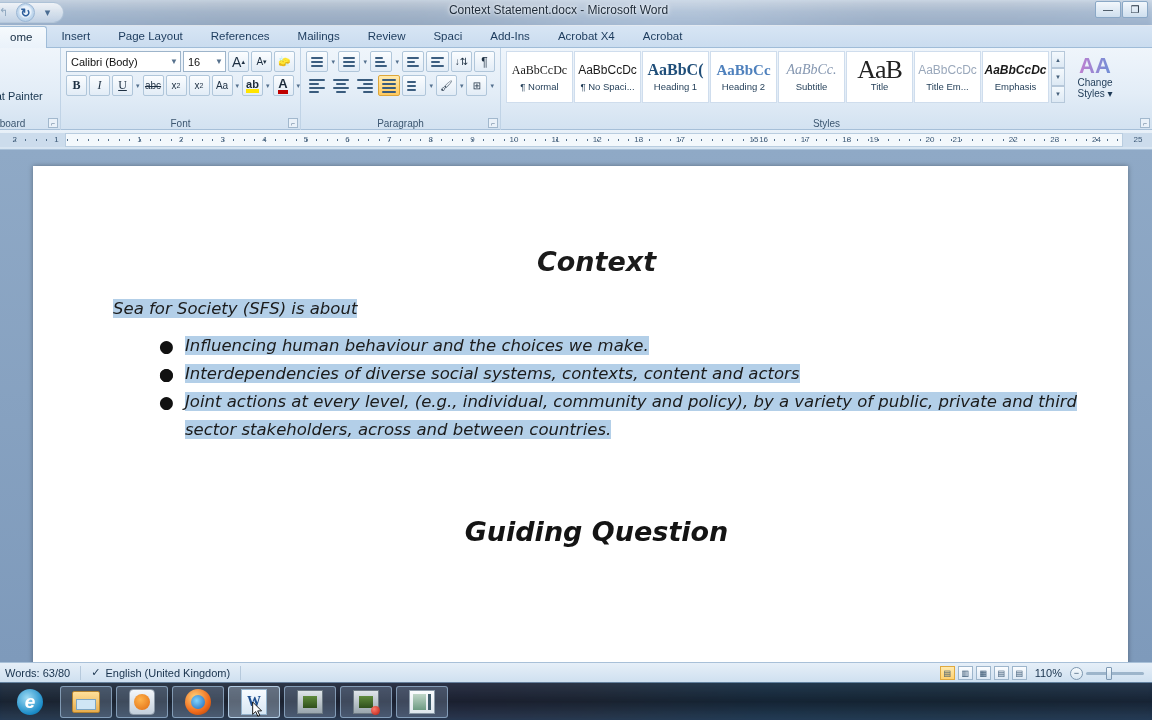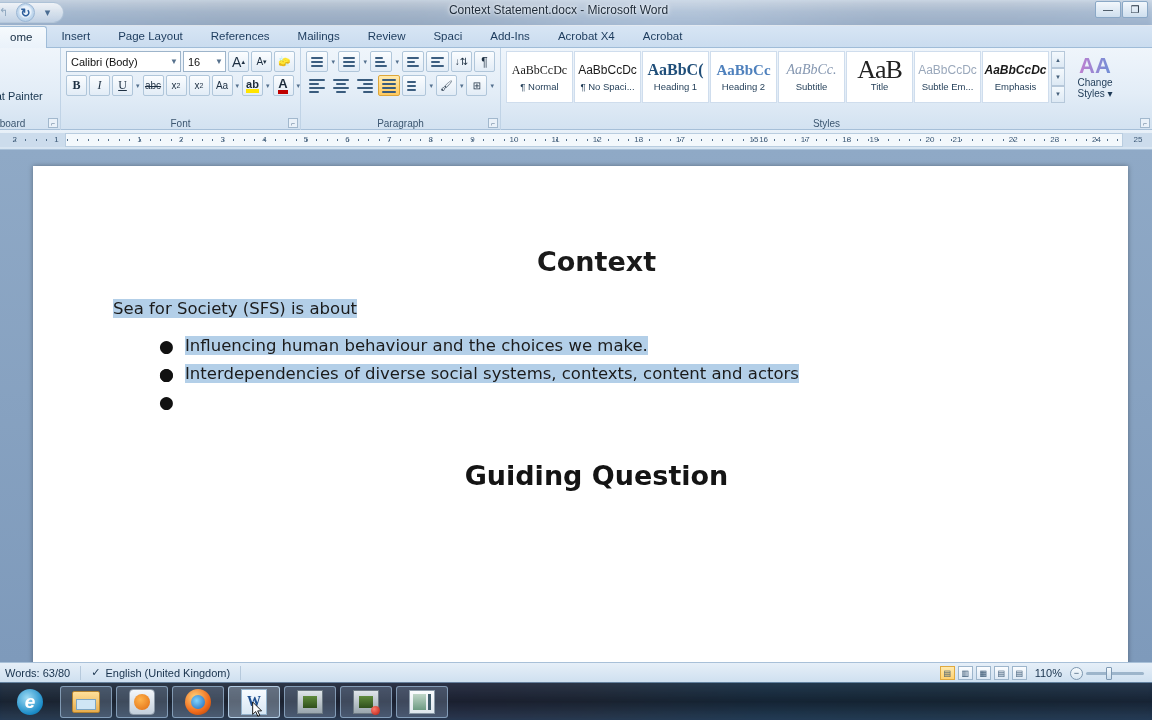--- a/index.html
+++ b/index.html
@@ -205,21 +205,21 @@
   
   .doc-area {
     height:512px; position:relative;
     background: linear-gradient(180deg,#8fa9c6,#7e9abb);
     overflow:hidden;
   }
   .page {
     position:absolute; left:68px; top:16px; width:1095px; height:520px;
     background:#fff; box-shadow:0 0 5px rgba(0,0,0,.35);
   }
-  .page-inner { padding:80px 48px 0 80px; }
+  .page-inner { padding:80px 48px 0 80px;font-style:italic; }
   .doc-title {
     text-align:center; font-size:27px; font-weight:bold; color:#1a1a1a;
     font-family:"DejaVu Sans", sans-serif; letter-spacing:0px; margin-bottom:22px;
   }
   .doc-lead {
     font-size:16.5px; color:#1b1b1b; font-family:"DejaVu Sans",sans-serif;
     margin:0 0 14px 0;
   }
   .hl { background:#b3cfe8; }
   ul.doc-list { list-style:none; margin:0 0 0 72px; padding:0; }
@@ -501,21 +501,21 @@
         <div class="style-box">
           <div class="style-prev sp-subtitle">AaBbCc.</div>
           <div class="style-name">Subtitle</div>
         </div>
         <div class="style-box">
           <div class="style-prev sp-title">AaB</div>
           <div class="style-name">Title</div>
         </div>
         <div class="style-box">
           <div class="style-prev sp-subem">AaBbCcDc</div>
-          <div class="style-name">Subtle Em...</div>
+          <div class="style-name">Title Em...</div>
         </div>
         <div class="style-box">
           <div class="style-prev sp-emph">AaBbCcDc</div>
           <div class="style-name">Emphasis</div>
         </div>
         <div class="gal-scroll">
           <div>▲</div>
           <div>▼</div>
           <div>▼</div>
         </div>
@@ -685,20 +685,21 @@
           </li>
           <li>
             <span class="bullet">●</span>
           </li>
           <li>
             <span class="bullet">●</span>
             <span class="hl">Interdependencies of diverse social systems, contexts, content and actors</span>
           </li>
           <li>
             <span class="bullet">●</span>
+            <span class="hl">Joint actions at every level, (e.g., individual, community and policy), by a variety of public, private and third sector stakeholders, across and between countries.</span>
           </li>
         </ul>
         <div class="doc-h2">Guiding Question</div>
       </div>
     </div>
   </div>
 
   <div class="statusbar">
     <div class="sb-item">Words: 63/80</div>
     <div class="sb-item">

